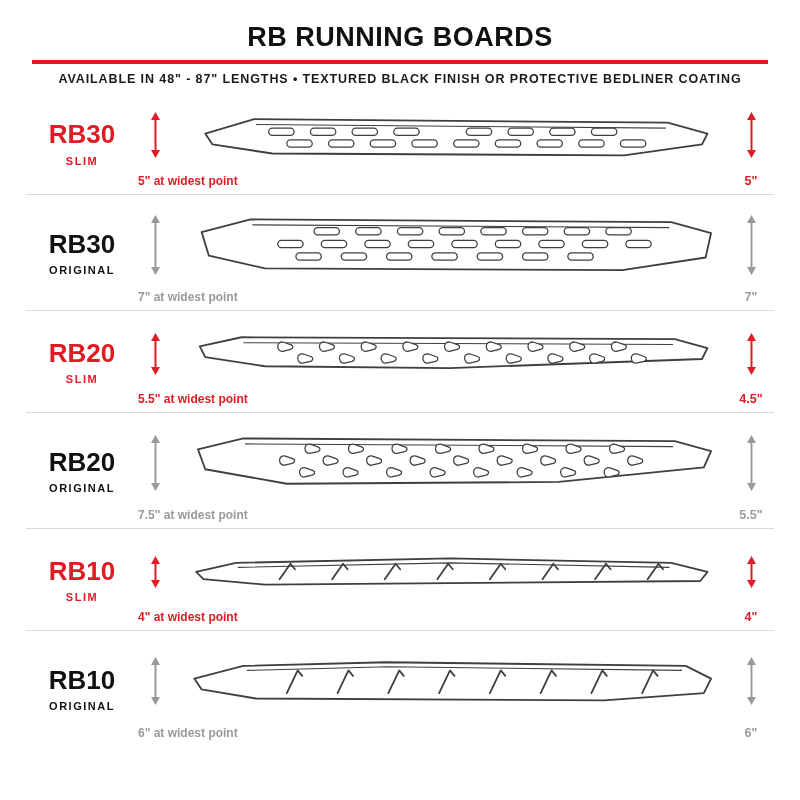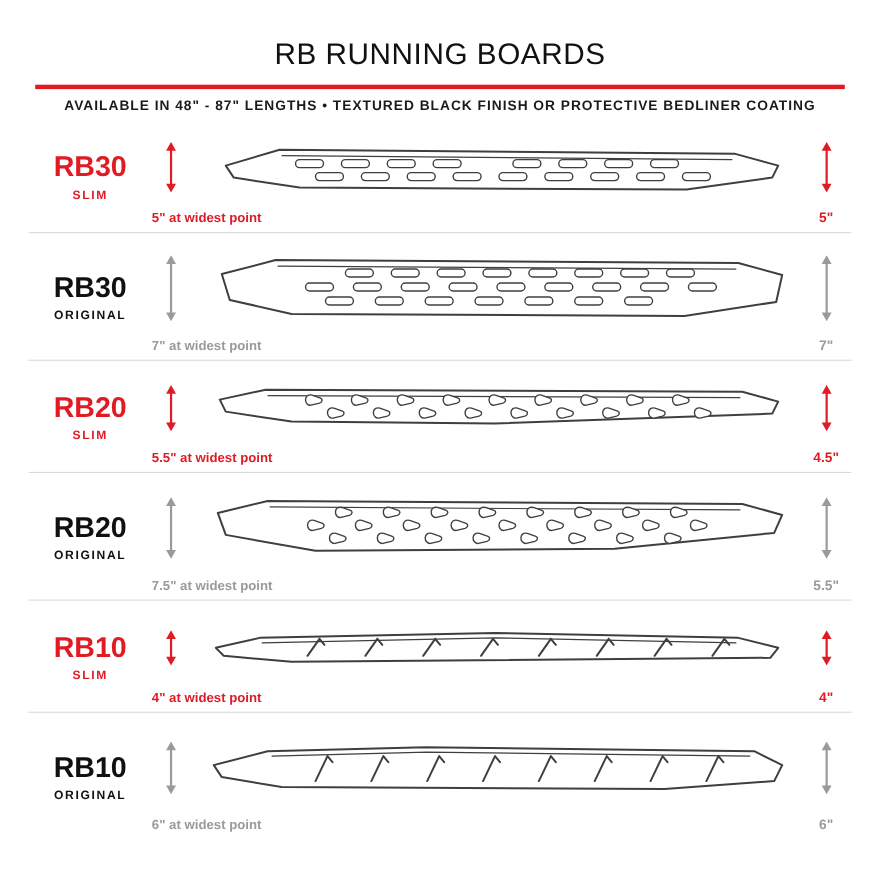--- a/index.html
+++ b/index.html
@@ -5,21 +5,21 @@
   * { box-sizing: border-box; }
   html,body { margin:0; padding:0; }
   body {
     width:800px; height:800px; background:#ffffff; overflow:hidden;
     font-family:"Liberation Sans", sans-serif; color:#111;
   }
   .page { padding:0 26px; }
 
   
   .header { text-align:center; padding-top:22px; }
-  .title { font-size:27px; font-weight:normal; letter-spacing:0.5px; margin:12px; }
+  .title { font-size:27px; font-weight:bold; letter-spacing:0.5px; margin:0; }
   .title-underline { height:4px; background:var(--red); margin:7px 6px 8px 6px; }
   .subtitle { font-size:12.5px; font-weight:bold; letter-spacing:0.9px; color:#1a1a1a; }
 
   
   .rows { margin-top:6px; }
   .board-row {
     display:grid;
     grid-template-columns:112px 34px 1fr 46px;
     grid-template-rows:1fr auto;
     align-items:center;

